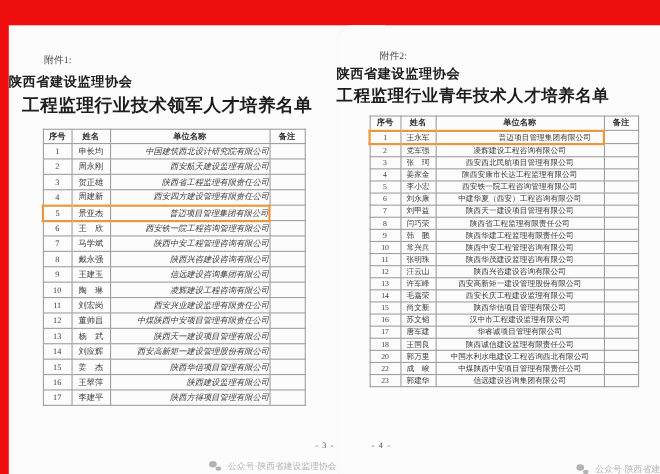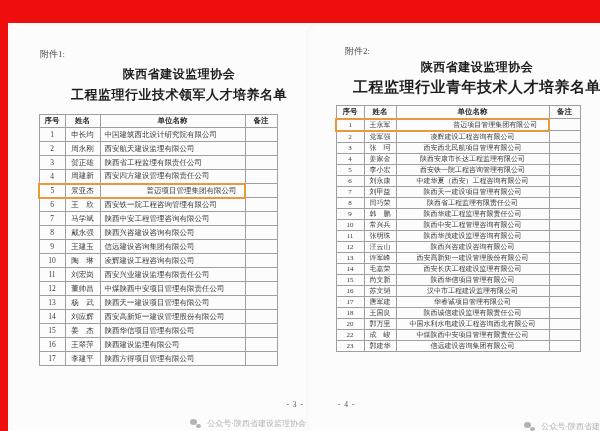--- a/index.html
+++ b/index.html
@@ -32,48 +32,47 @@
 
   .attachment{
     position:absolute;
     font-size:9px;
     color:#4a4a4a;
   }
   .left .attachment{left:32px;top:25px;}
   .right .attachment{left:39px;top:22px;}
 
   .title1,.title2{
-    text-align:center;
     font-weight:bold;
     color:#1d1d1d;
     letter-spacing:0.5px;
   }
   .left .title1{margin-top:43px;font-size:12px;}
-  .left .title2{margin-top:3px;font-size:13px;}
+  .left .title2{margin-top:3px;font-size:16px;padding-left:12px;}
   .right .title1{margin-top:36px;font-size:12px;}
   .right .title2{margin-top:2px;font-size:15px;}
 
   table{
     border-collapse:collapse;
     table-layout:fixed;
     font-size:7.5px;
   }
   .left table{margin:10px 0 0 30px;width:238px;}
   .right table{margin:8px 0 0 29px;width:244px;}
   th,td{
     border:1px solid var(--line);
     text-align:center;
     overflow:hidden;
     white-space:nowrap;
     font-weight:normal;
   }
   th{font-weight:bold;height:13px;color:#2b2b2b;}
   .left td{height:14px;}
   .right td{height:11px;font-size:7px;}
-  .left td.company{text-align:left;padding-left:4px;}
+  .left td.company{text-align:right;padding-left:4px;font-style:italic;}
   .right td.company{text-align:center;}
 
   tr.hl td:nth-child(-n+3){
     border-top:2px solid var(--hl);
     border-bottom:2px solid var(--hl);
   }
   tr.hl td:first-child{border-left:2px solid var(--hl);}
   tr.hl td:nth-child(3){border-right:2px solid var(--hl);padding-left:46px;}
 
   .pagenum{

